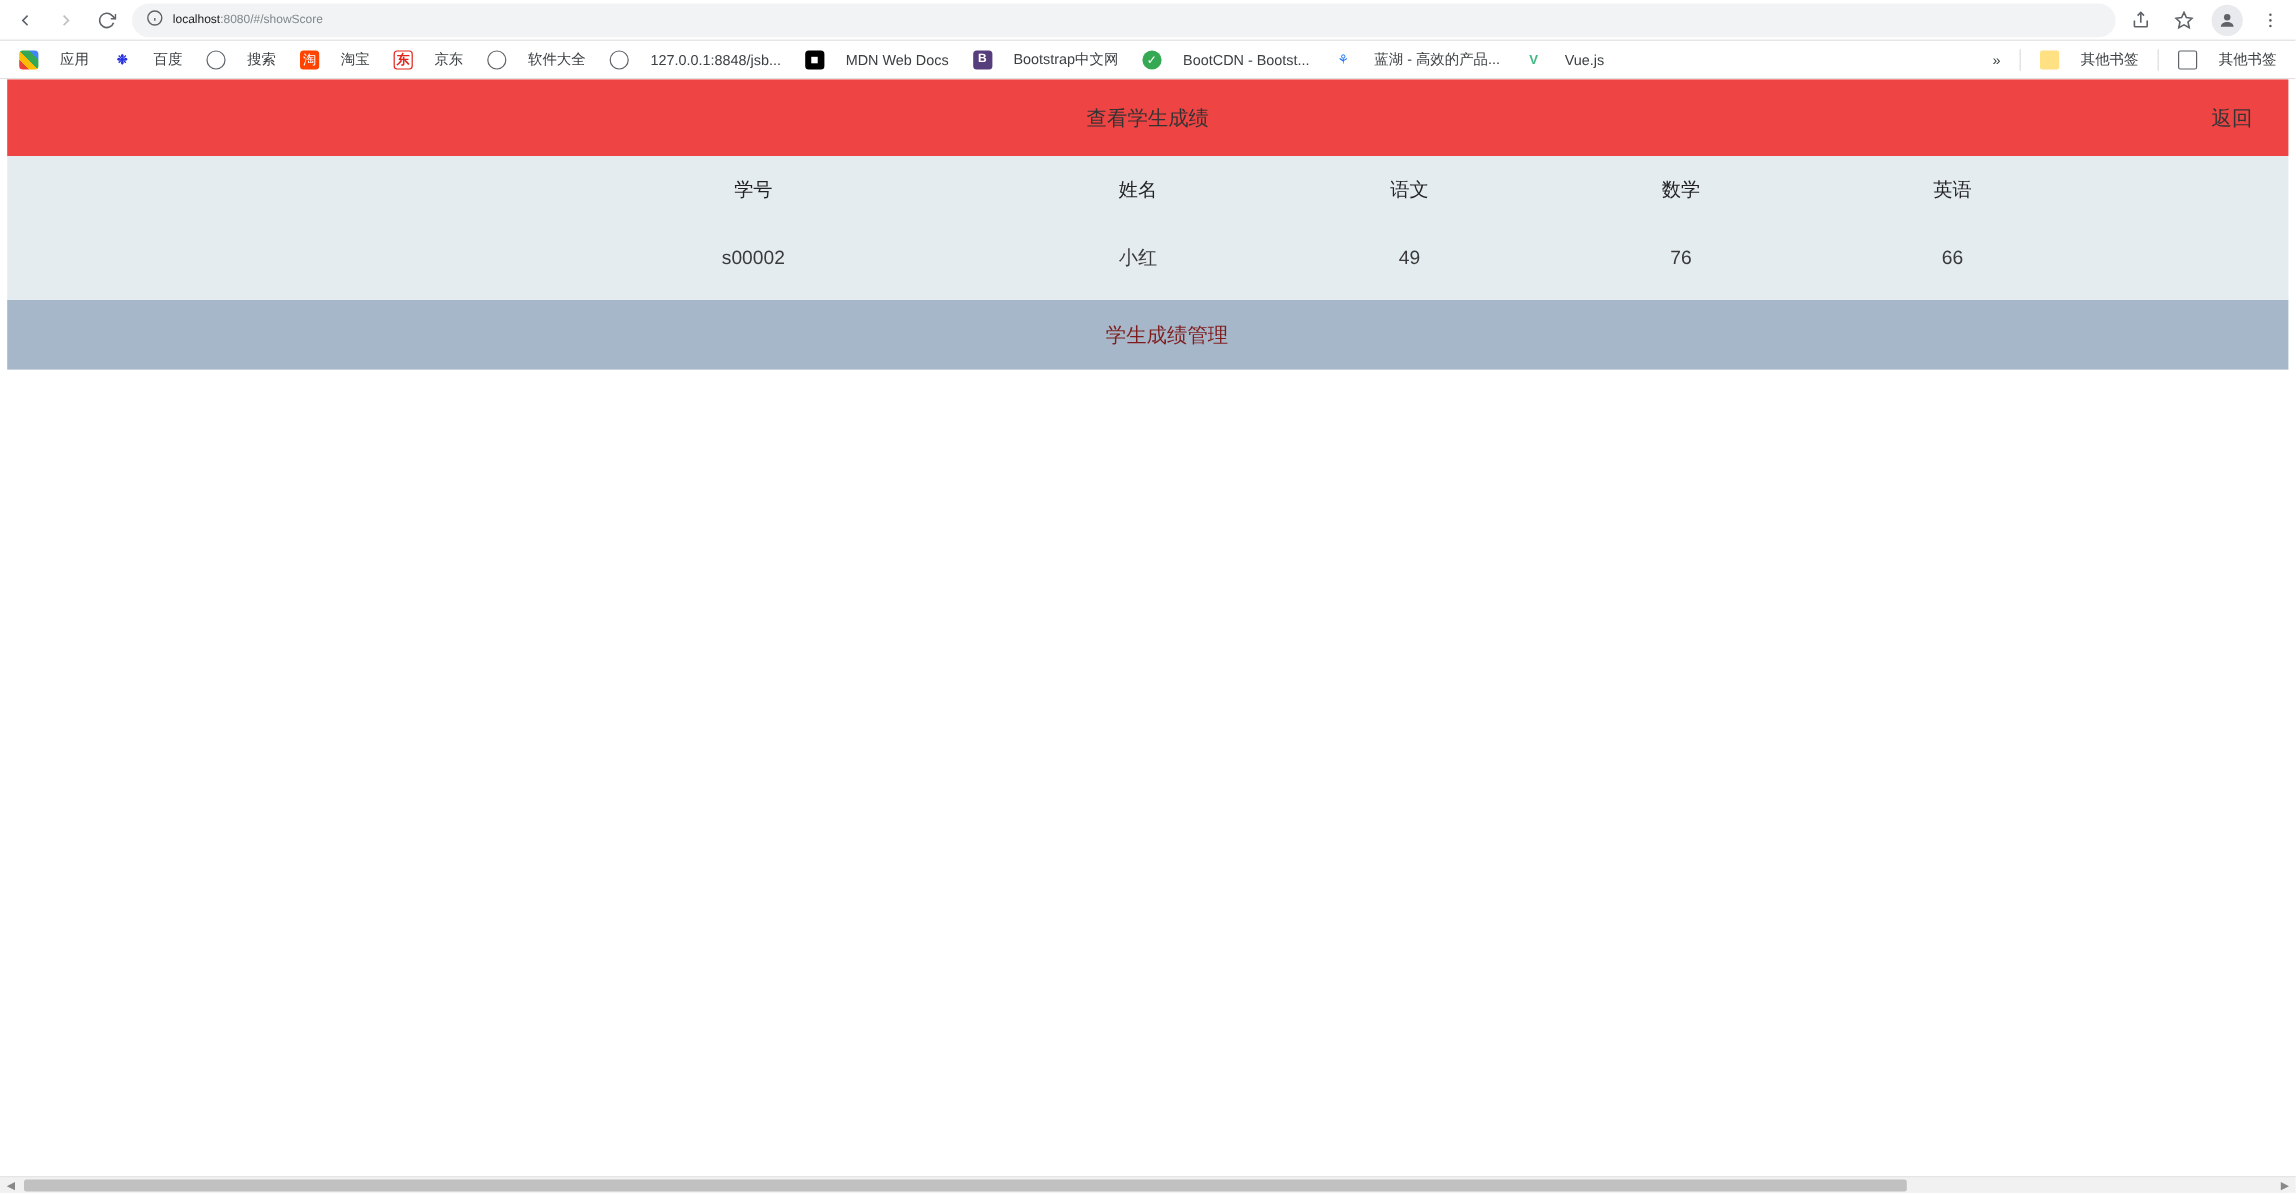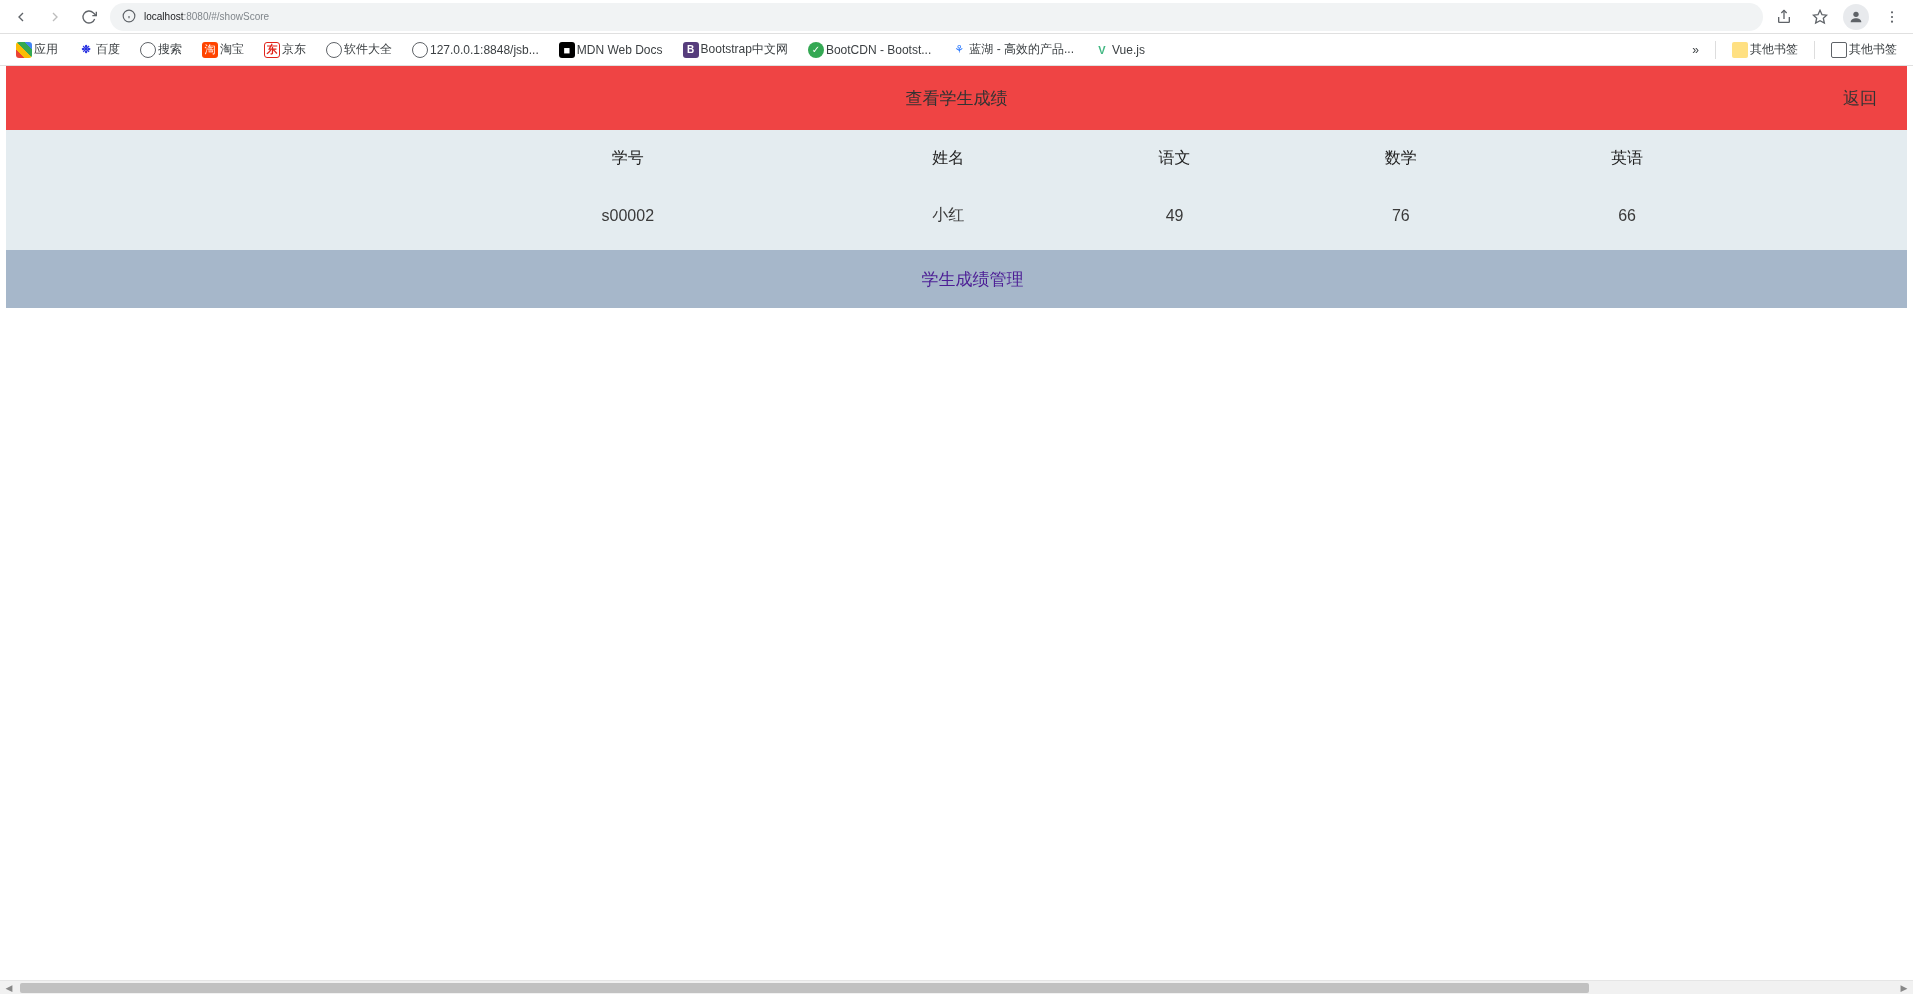--- a/index.html
+++ b/index.html
@@ -10,41 +10,41 @@
     .nav-btn { width: 26px; height: 26px; display: flex; align-items: center; justify-content: center; color: #5f6368; cursor: pointer; border-radius: 50%; }
     .nav-btn.disabled { color: #bdbdbd; cursor: default; }
     .url-bar { flex: 1; height: 28px; background: #f1f3f4; border-radius: 14px; display: flex; align-items: center; padding: 0 12px; gap: 8px; color: #5f6368; font-size: 10px; }
     .url-text { color: #202124; }
     .url-text .grey { color: #80868b; }
     .toolbar-right { display: flex; align-items: center; gap: 10px; color: #5f6368; }
     .avatar-circle { width: 26px; height: 26px; border-radius: 50%; background: #e8eaed; display: flex; align-items: center; justify-content: center; }
     
     
     .bookmarks-bar { height: 32px; display: flex; align-items: center; padding: 0 8px; gap: 4px; border-bottom: 1px solid #e0e0e0; font-size: 12px; color: #3c4043; }
-    .bookmark-item { display: flex; align-items: center; gap: 2px; padding: 4px 8px; border-radius: 4px; cursor: pointer; white-space: nowrap; }
+    .bookmark-item { display: flex; align-items: center; gap: 18px; padding: 4px 8px; border-radius: 4px; cursor: pointer; white-space: nowrap; }
     .bm-icon { width: 16px; height: 16px; display: inline-flex; align-items: center; justify-content: center; font-size: 11px; border-radius: 3px; }
     .bm-spacer { flex: 1; }
     .bm-sep { width: 1px; height: 18px; background: #ddd; margin: 0 4px; }
     
     
     .viewport { position: relative; height: calc(100vh - 66px - 14px); overflow-y: scroll; background: #fff; }
     .page { padding: 0; }
     
     .header-bar { background: #ef4444; color: #333; height: 64px; display: flex; align-items: center; justify-content: center; position: relative; font-size: 17px; margin: 0 6px; }
     .header-bar .back-link { position: absolute; right: 30px; font-size: 17px; cursor: pointer; color: #333; }
     
     .score-table-wrap { background: #e4ecf0; margin: 0 6px; padding-bottom: 6px; }
     .score-table { width: 100%; border-collapse: collapse; }
     .score-table th, .score-table td { text-align: center; padding: 18px 8px; font-size: 16px; }
     .score-table th { font-weight: 400; color: #222; }
     .score-table td { color: #3a3a3a; }
     .score-table .col-left { width: 22%; }
     .score-table .col-rest { width: 12%; }
     
-    .footer-bar { background: #a6b7ca; color: #4c1d95; height: 58px; display: flex; align-items: center; justify-content: center; font-size: 17px; margin: 0 6px; padding-left: 32px; }
+    .footer-bar { background: #a6b7ca; color: #7f1d1d; height: 58px; display: flex; align-items: center; justify-content: center; font-size: 17px; margin: 0 6px; padding-left: 32px; }
     
     
     .h-scroll { position: fixed; bottom: 0; left: 0; right: 0; height: 14px; background: #f1f1f1; border-top: 1px solid #e5e5e5; }
     .h-scroll .thumb { position: absolute; left: 20px; top: 2px; height: 10px; width: 82%; background: #c1c1c1; border-radius: 2px; }
     .h-scroll .arrow { position: absolute; top: 0; width: 14px; height: 14px; display: flex; align-items: center; justify-content: center; color: #888; font-size: 9px; }
     .h-scroll .arrow.left { left: 2px; }
     .h-scroll .arrow.right { right: 2px; }
     
     
     .ic-apps { background: linear-gradient(45deg,#ea4335 25%,#fbbc05 25% 50%,#34a853 50% 75%,#4285f4 75%); }

